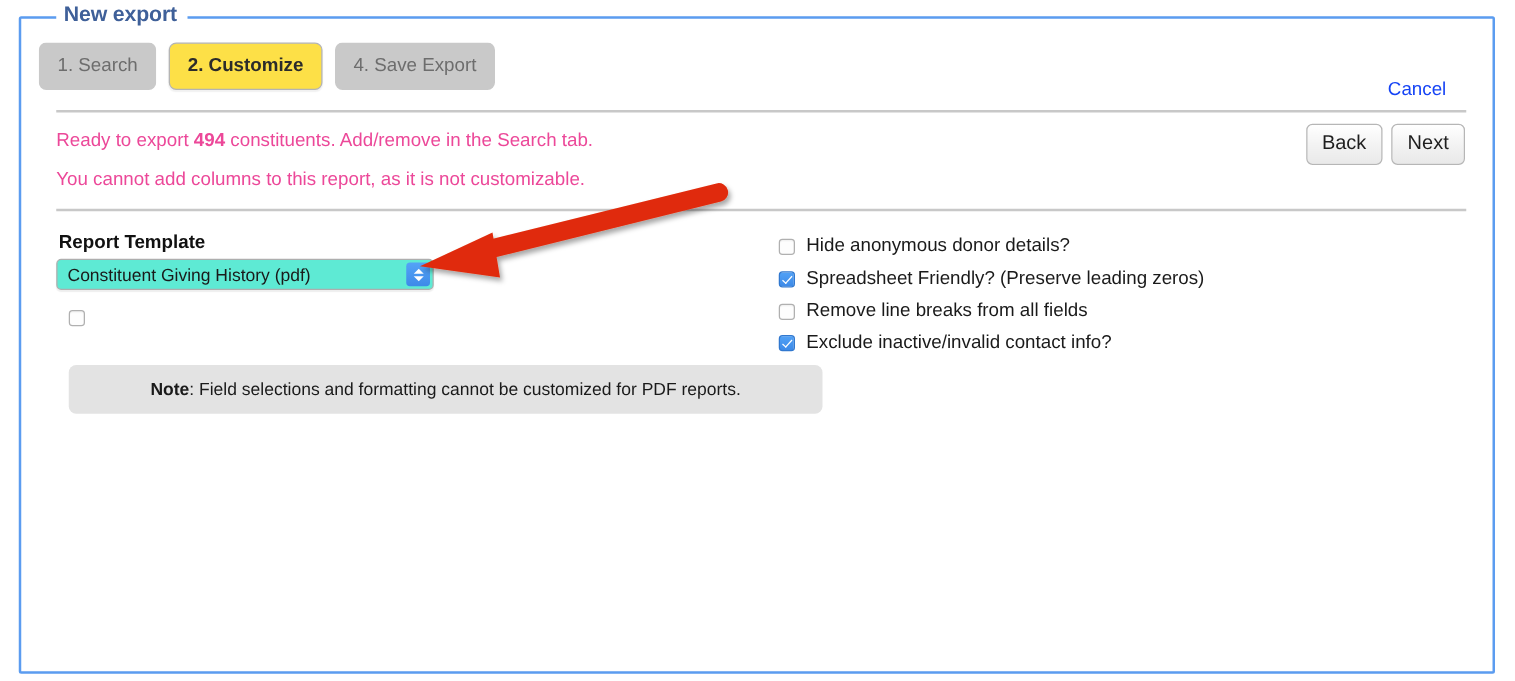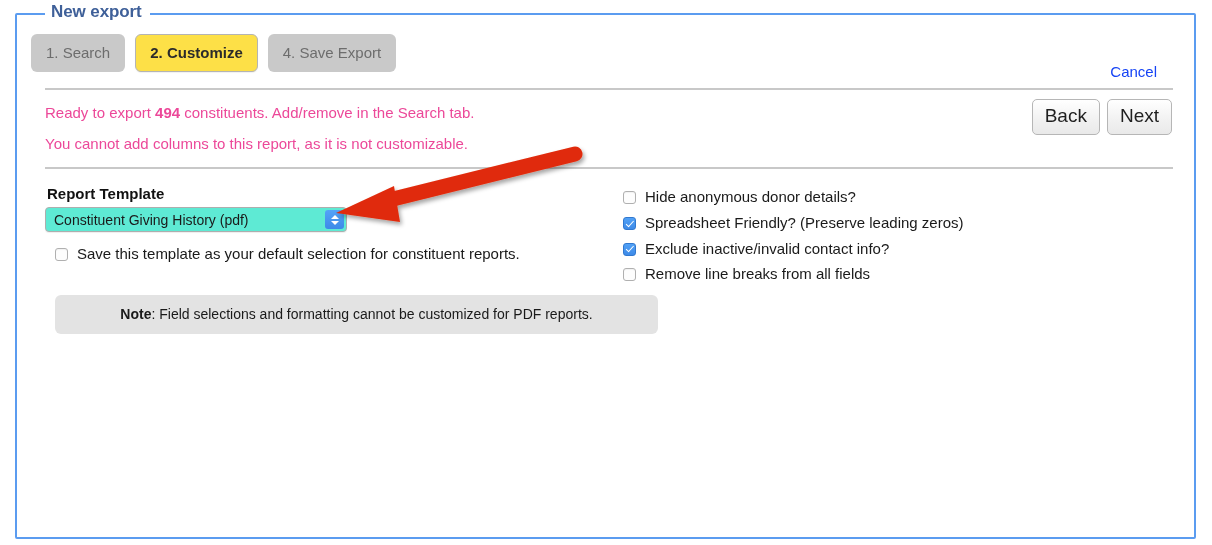--- a/index.html
+++ b/index.html
@@ -119,21 +119,21 @@
   .info-line b { font-weight: bold; }
 
   .nav-buttons {
     position: absolute;
     right: 6px;
     top: 9px;
     display: flex;
     gap: 7px;
   }
   .btn {
-    font-size: 19px;
+    font-size: 16px;
     padding: 6px 12px 7px 12px;
     border: 1px solid #b6b6b6;
     border-radius: 5px;
     background: linear-gradient(to bottom, #ffffff 0%, #f2f2f2 55%, #e9e9e9 100%);
     color: #1f1f1f;
     cursor: pointer;
     line-height: 1.1;
     font-family: "Liberation Sans", sans-serif;
   }
 
@@ -314,44 +314,43 @@
         <div class="select-wrap">
           <span class="select-value">Constituent Giving History (pdf)</span>
           <span class="select-stepper">
             <span class="chev up"></span>
             <span class="chev down"></span>
           </span>
         </div>
 
         <div class="cb-row">
           <span class="cb off"></span>
-          <span class="cb-label">Save this template as your default selection for constituent reports.</span>
         </div>
 
         <div class="note-box">
           <b>Note</b><span>: Field selections and formatting cannot be customized for PDF reports.</span>
         </div>
       </div>
 
       <div class="col-right">
         <div class="cb-row">
           <span class="cb off"></span>
           <span class="cb-label">Hide anonymous donor details?</span>
         </div>
         <div class="cb-row">
           <span class="cb on"></span>
           <span class="cb-label">Spreadsheet Friendly? (Preserve leading zeros)</span>
         </div>
         <div class="cb-row">
+          <span class="cb off"></span>
+          <span class="cb-label">Remove line breaks from all fields</span>
+        </div>
+        <div class="cb-row">
           <span class="cb on"></span>
           <span class="cb-label">Exclude inactive/invalid contact info?</span>
-        </div>
-        <div class="cb-row">
-          <span class="cb off"></span>
-          <span class="cb-label">Remove line breaks from all fields</span>
         </div>
       </div>
 
     </div>
   </div>
 </div>
 
 <svg class="annotation-arrow" viewBox="0 0 1212 545">
   <defs>
     <filter id="arrowShadow" x="-20%" y="-20%" width="150%" height="150%">

